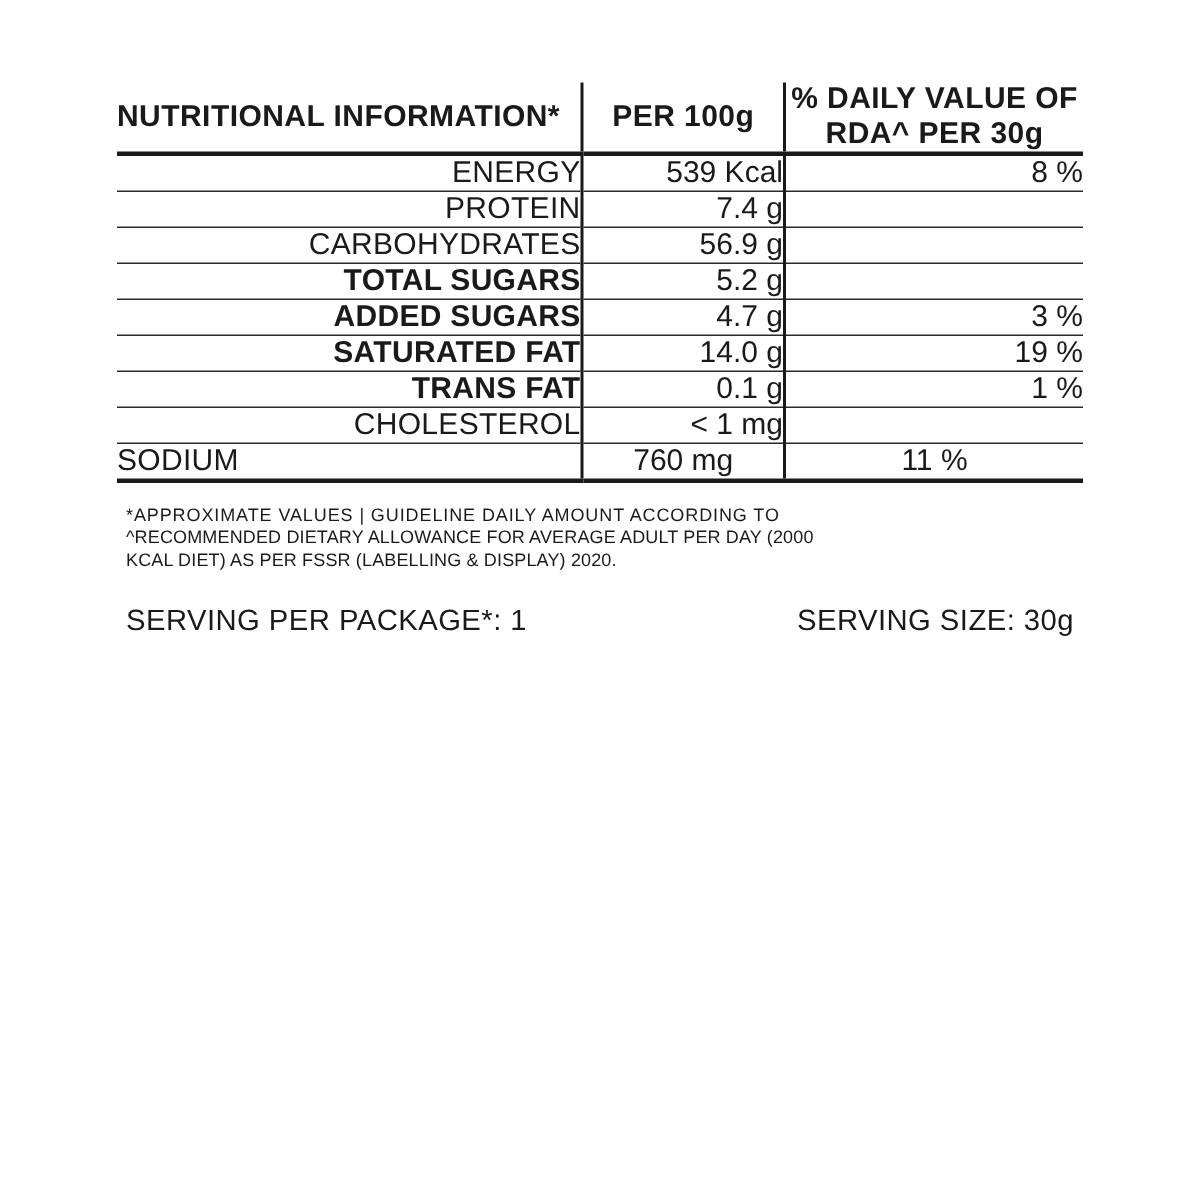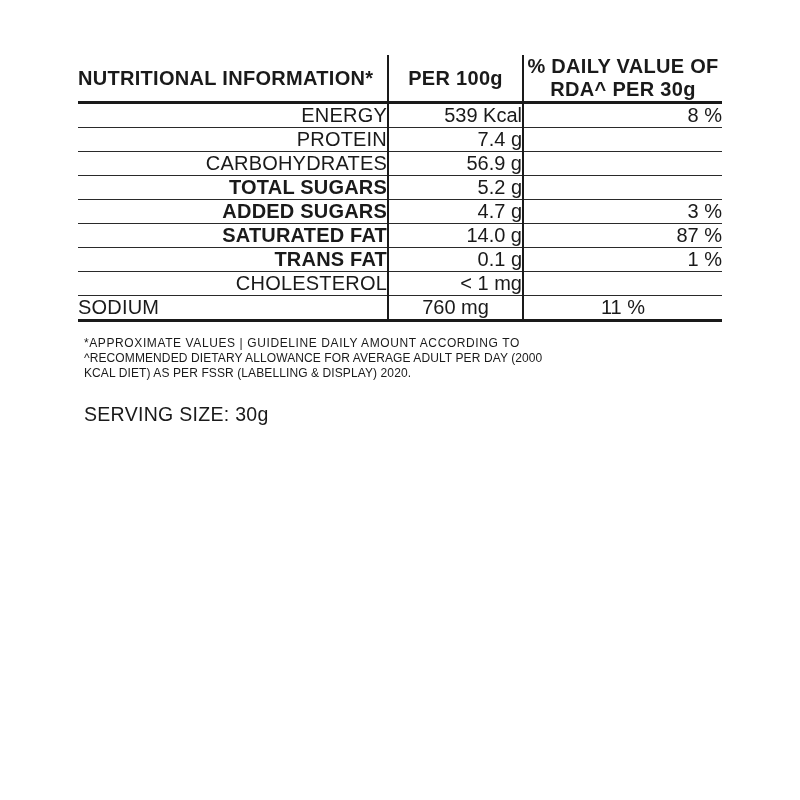--- a/index.html
+++ b/index.html
@@ -169,21 +169,21 @@
         <tr class="rule">
           <td class="row-name indent">ADDED SUGARS</td>
           <td class="row-val vsep-l">4.7 g</td>
           <td class="row-val vsep-l">3 %</td>
         </tr>
 
 
         <tr class="rule">
           <td class="row-name indent">SATURATED FAT</td>
           <td class="row-val vsep-l">14.0 g</td>
-          <td class="row-val vsep-l">87 %</td>
+          <td class="row-val vsep-l">19 %</td>
         </tr>
 
         <tr class="rule">
           <td class="row-name indent">TRANS FAT</td>
           <td class="row-val vsep-l">0.1 g</td>
           <td class="row-val vsep-l">1 %</td>
         </tr>
 
         <tr class="rule">
           <td class="row-name">CHOLESTEROL</td>
@@ -200,17 +200,18 @@
       </tbody>
     </table>
 
     <div class="footnotes">
       <span class="ln">*APPROXIMATE VALUES | GUIDELINE DAILY AMOUNT ACCORDING TO</span>
       <span class="ln tight">^RECOMMENDED DIETARY ALLOWANCE FOR AVERAGE ADULT PER DAY (2000</span>
       <span class="ln tight">KCAL DIET) AS PER FSSR (LABELLING &amp; DISPLAY) 2020.</span>
     </div>
 
     <div class="serving">
+      <span>SERVING PER PACKAGE*: 1</span>
       <span>SERVING SIZE: 30g</span>
     </div>
 
   </div>
 </div>
 
 </body></html>

